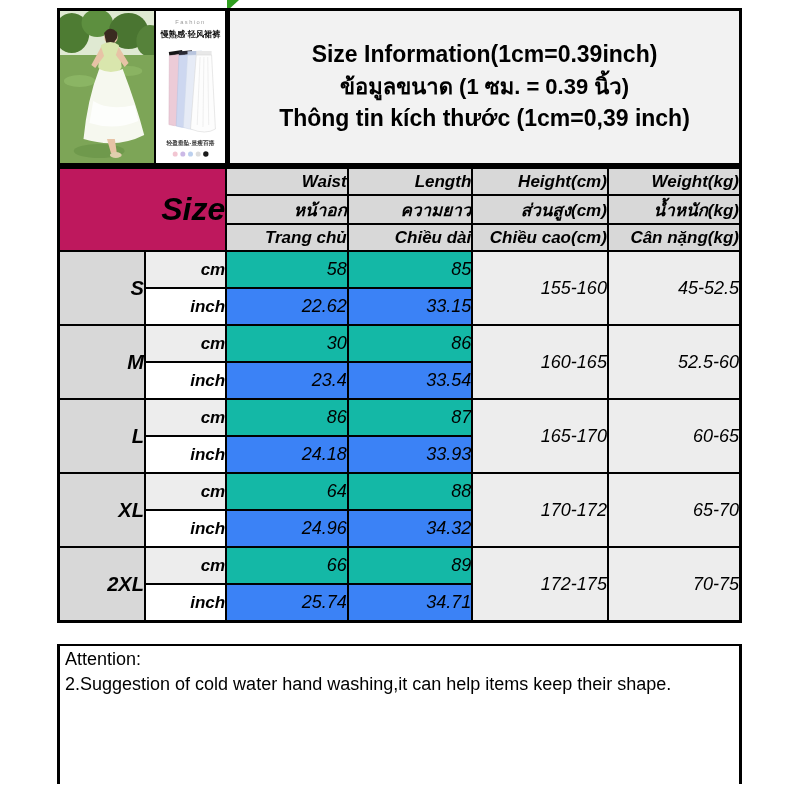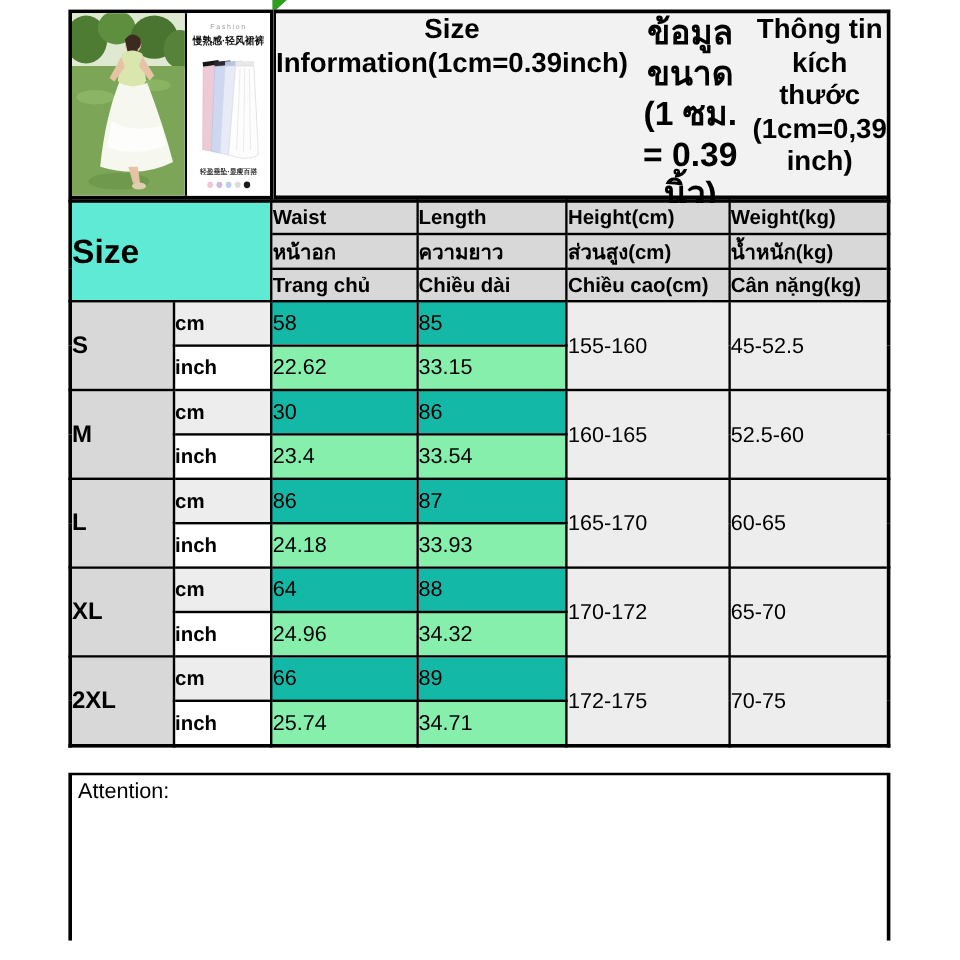--- a/index.html
+++ b/index.html
@@ -9,40 +9,40 @@
   
   .top-block{position:absolute;left:57px;top:8px;width:685px;height:158px;display:flex;}
   .photos{width:171px;height:158px;box-sizing:border-box;border:3px solid #000;
           display:flex;background:#fff;flex:none;}
   .photo{height:100%;box-sizing:border-box;}
   .photo.model{width:96px;border-right:2px solid #000;}
   .photo svg{display:block;width:100%;height:100%;}
   .photo.product{flex:1;position:relative;background:#fff;}
 
   .title-panel{flex:1;box-sizing:border-box;border:3px solid #000;border-left-width:2px;
-               background:#f2f2f2;display:flex;flex-direction:row;justify-content:center;
+               background:#f2f2f2;display:flex;flex-direction:column;justify-content:center;
                text-align:center;gap:5px;position:relative;}
   .title-line{font-weight:bold;font-size:23px;line-height:1.2;}
-  .title-line.th{font-size:28px;}
+  .title-line.th{font-size:22px;}
   .corner-triangle{position:absolute;left:227px;top:0;width:0;height:0;
                    border-top:11px solid #2f9e1f;border-right:12px solid transparent;}
 
   
   table.size-table{position:absolute;left:57px;top:166px;width:685px;
                    border-collapse:collapse;table-layout:fixed;}
-  .size-table td{border:2px solid #000;text-align:left;vertical-align:middle;
-                 padding:0;overflow:hidden;}
+  .size-table td{border:2px solid #000;text-align:right;vertical-align:middle;
+                 padding:0;overflow:hidden;font-style:italic;}
   .size-table{border:3px solid #000;}
   .hdr-row td{height:25px;background:#d8d8d8;font-weight:bold;font-size:17px;}
-  td.size-big{background:#5eead4;font-weight:bold;font-size:28px;}
+  td.size-big{background:#be185d;font-weight:bold;font-size:32px;}
   td.size-label{background:#d8d8d8;font-weight:bold;font-size:20px;}
   td.unit-cm{background:#ededed;font-weight:bold;font-size:17px;}
   td.unit-inch{background:#ffffff;font-weight:bold;font-size:17px;}
   tr.row-cm td.val{background:#14b8a6;}
-  tr.row-inch td.val{background:#86efac;}
+  tr.row-inch td.val{background:#3b82f6;}
   td.val{font-size:18px;font-weight:normal;}
   td.range{background:#ededed;font-size:18px;font-weight:normal;}
   tr.data-row td{height:35px;}
 
   
   .attention{position:absolute;left:57px;top:644px;width:685px;height:148px;
              box-sizing:border-box;border:3px solid #000;border-top-width:2px;
              background:#fff;padding:1px 5px;font-size:18px;line-height:1.38;}
   .attention div{font-weight:normal;}
 </style>
@@ -221,15 +221,16 @@
       <tr class="data-row row-inch">
         <td class="unit-inch">inch</td>
         <td class="val">25.74</td>
         <td class="val">34.71</td>
       </tr>
     </tbody>
   </table>
 
   <div class="attention">
     <div>Attention:</div>
+    <div>2.Suggestion of cold water hand washing,it can help items keep their shape.</div>
   </div>
 
 </div>
 
 </body></html>

